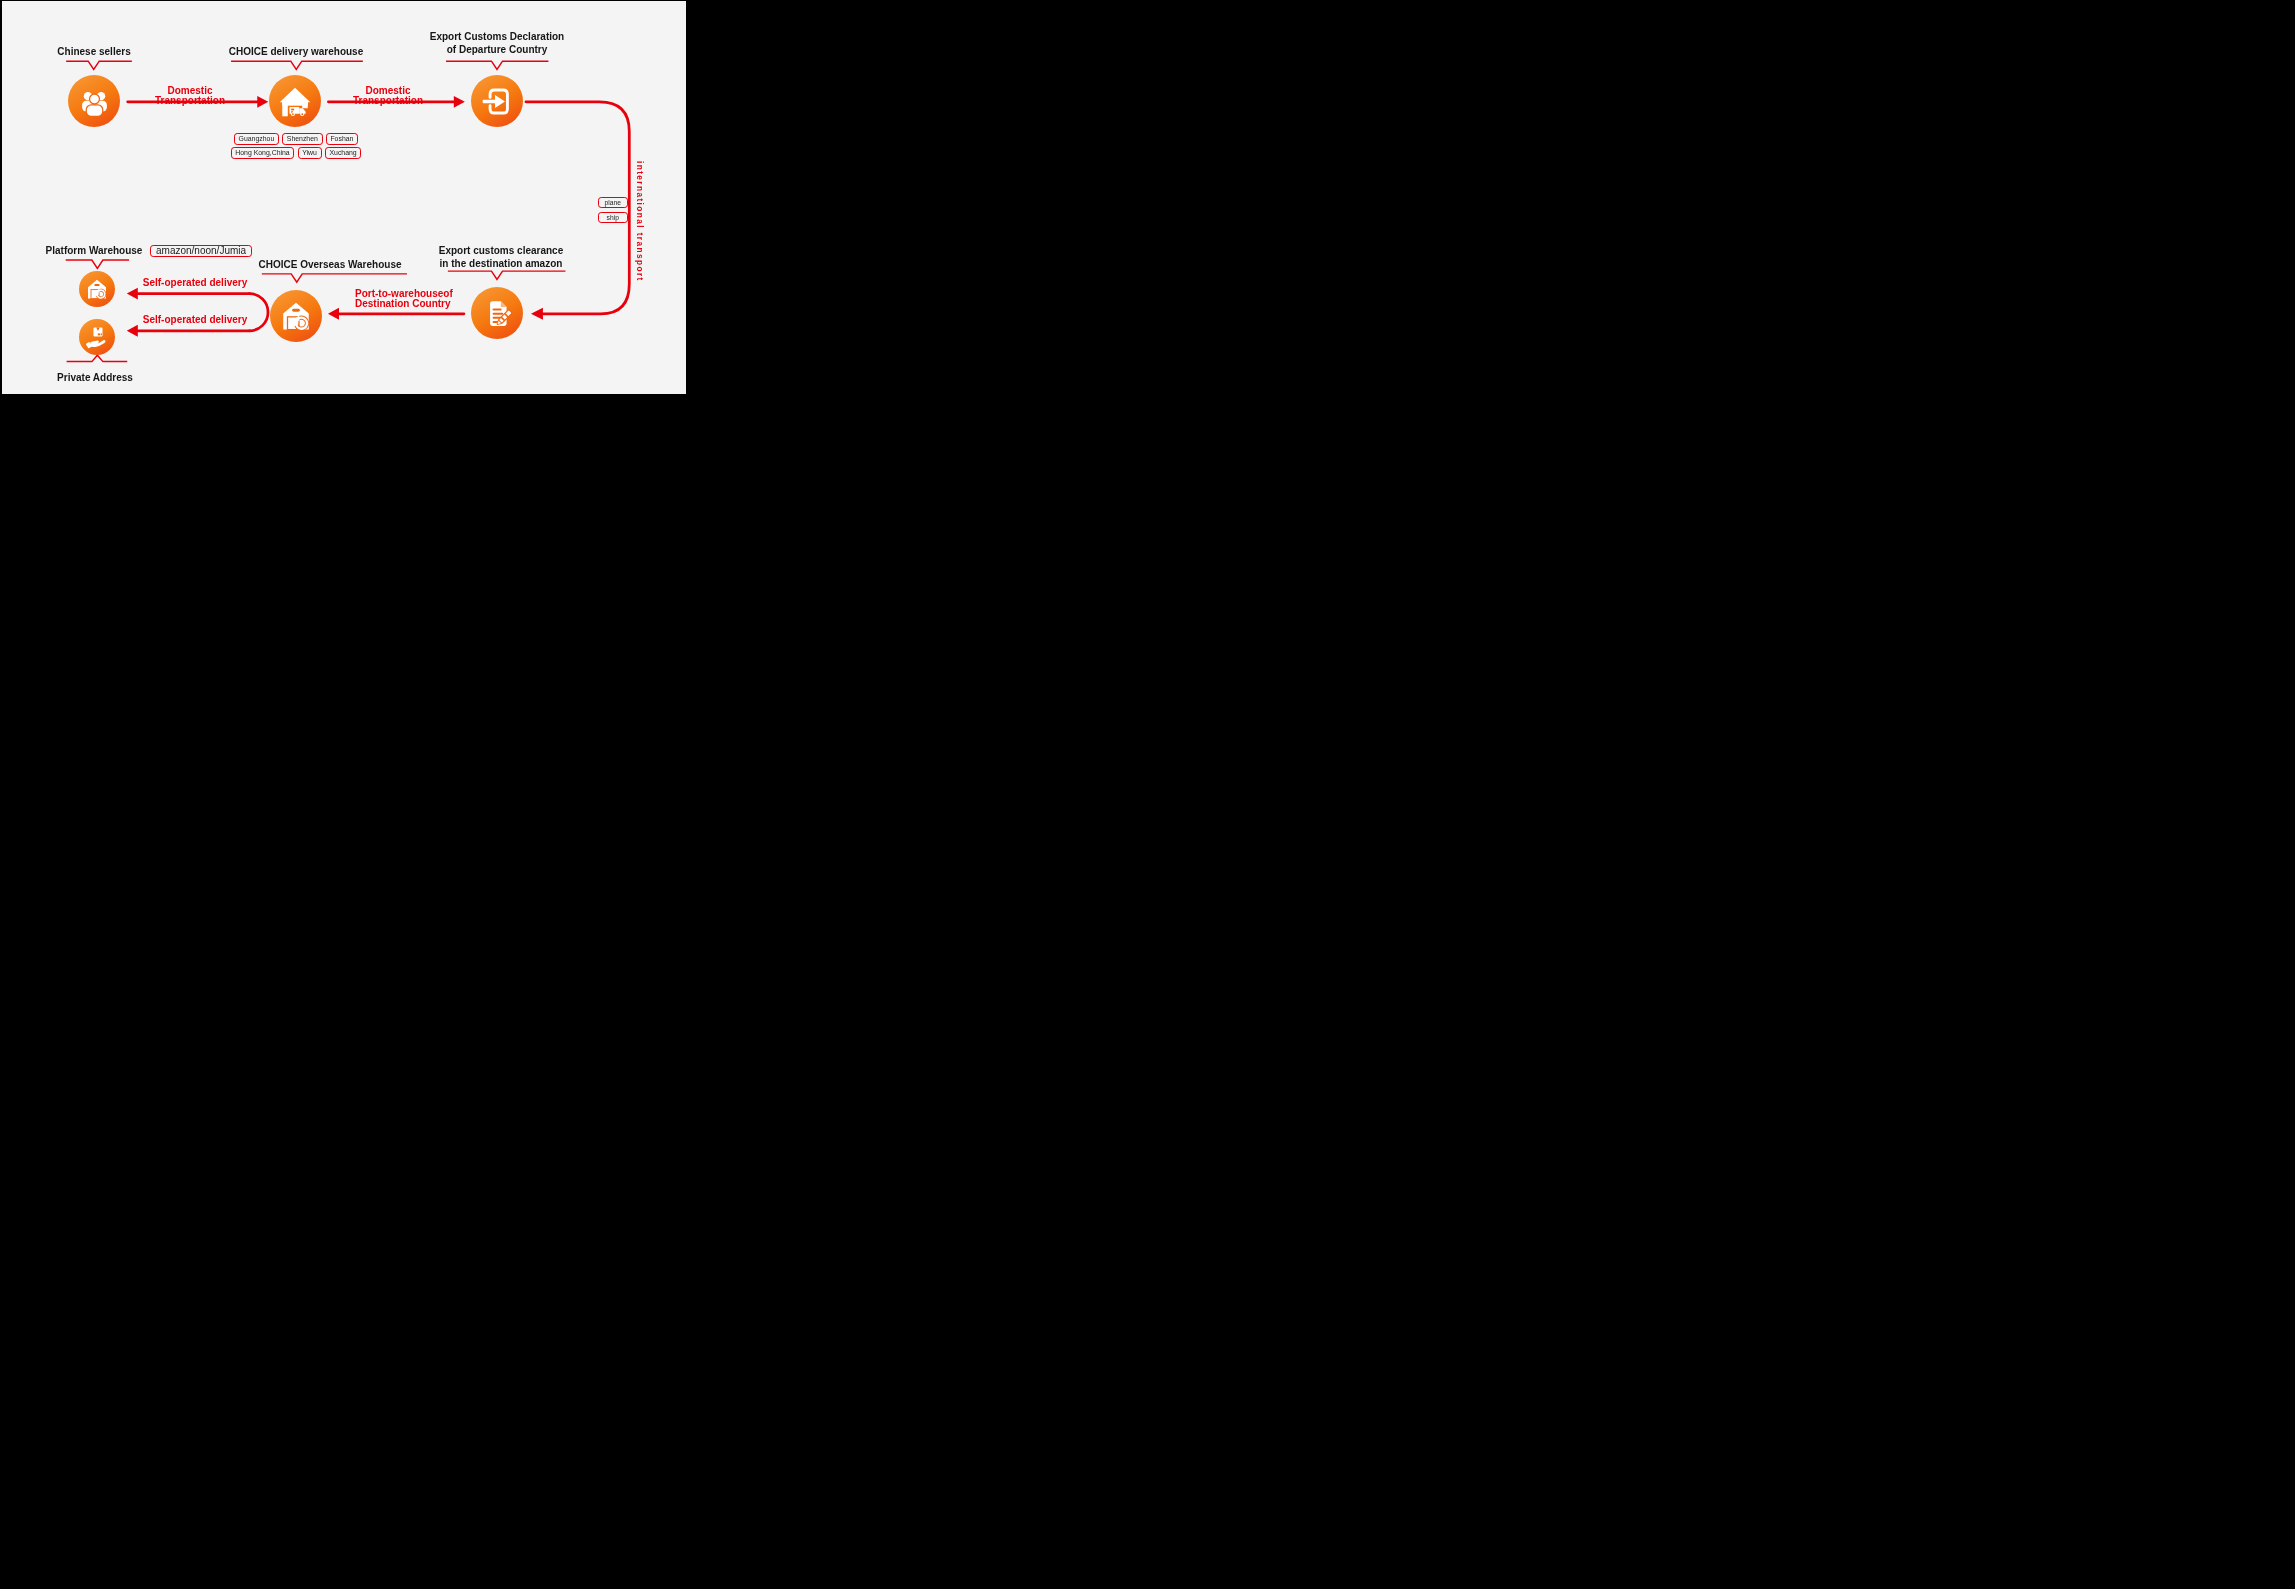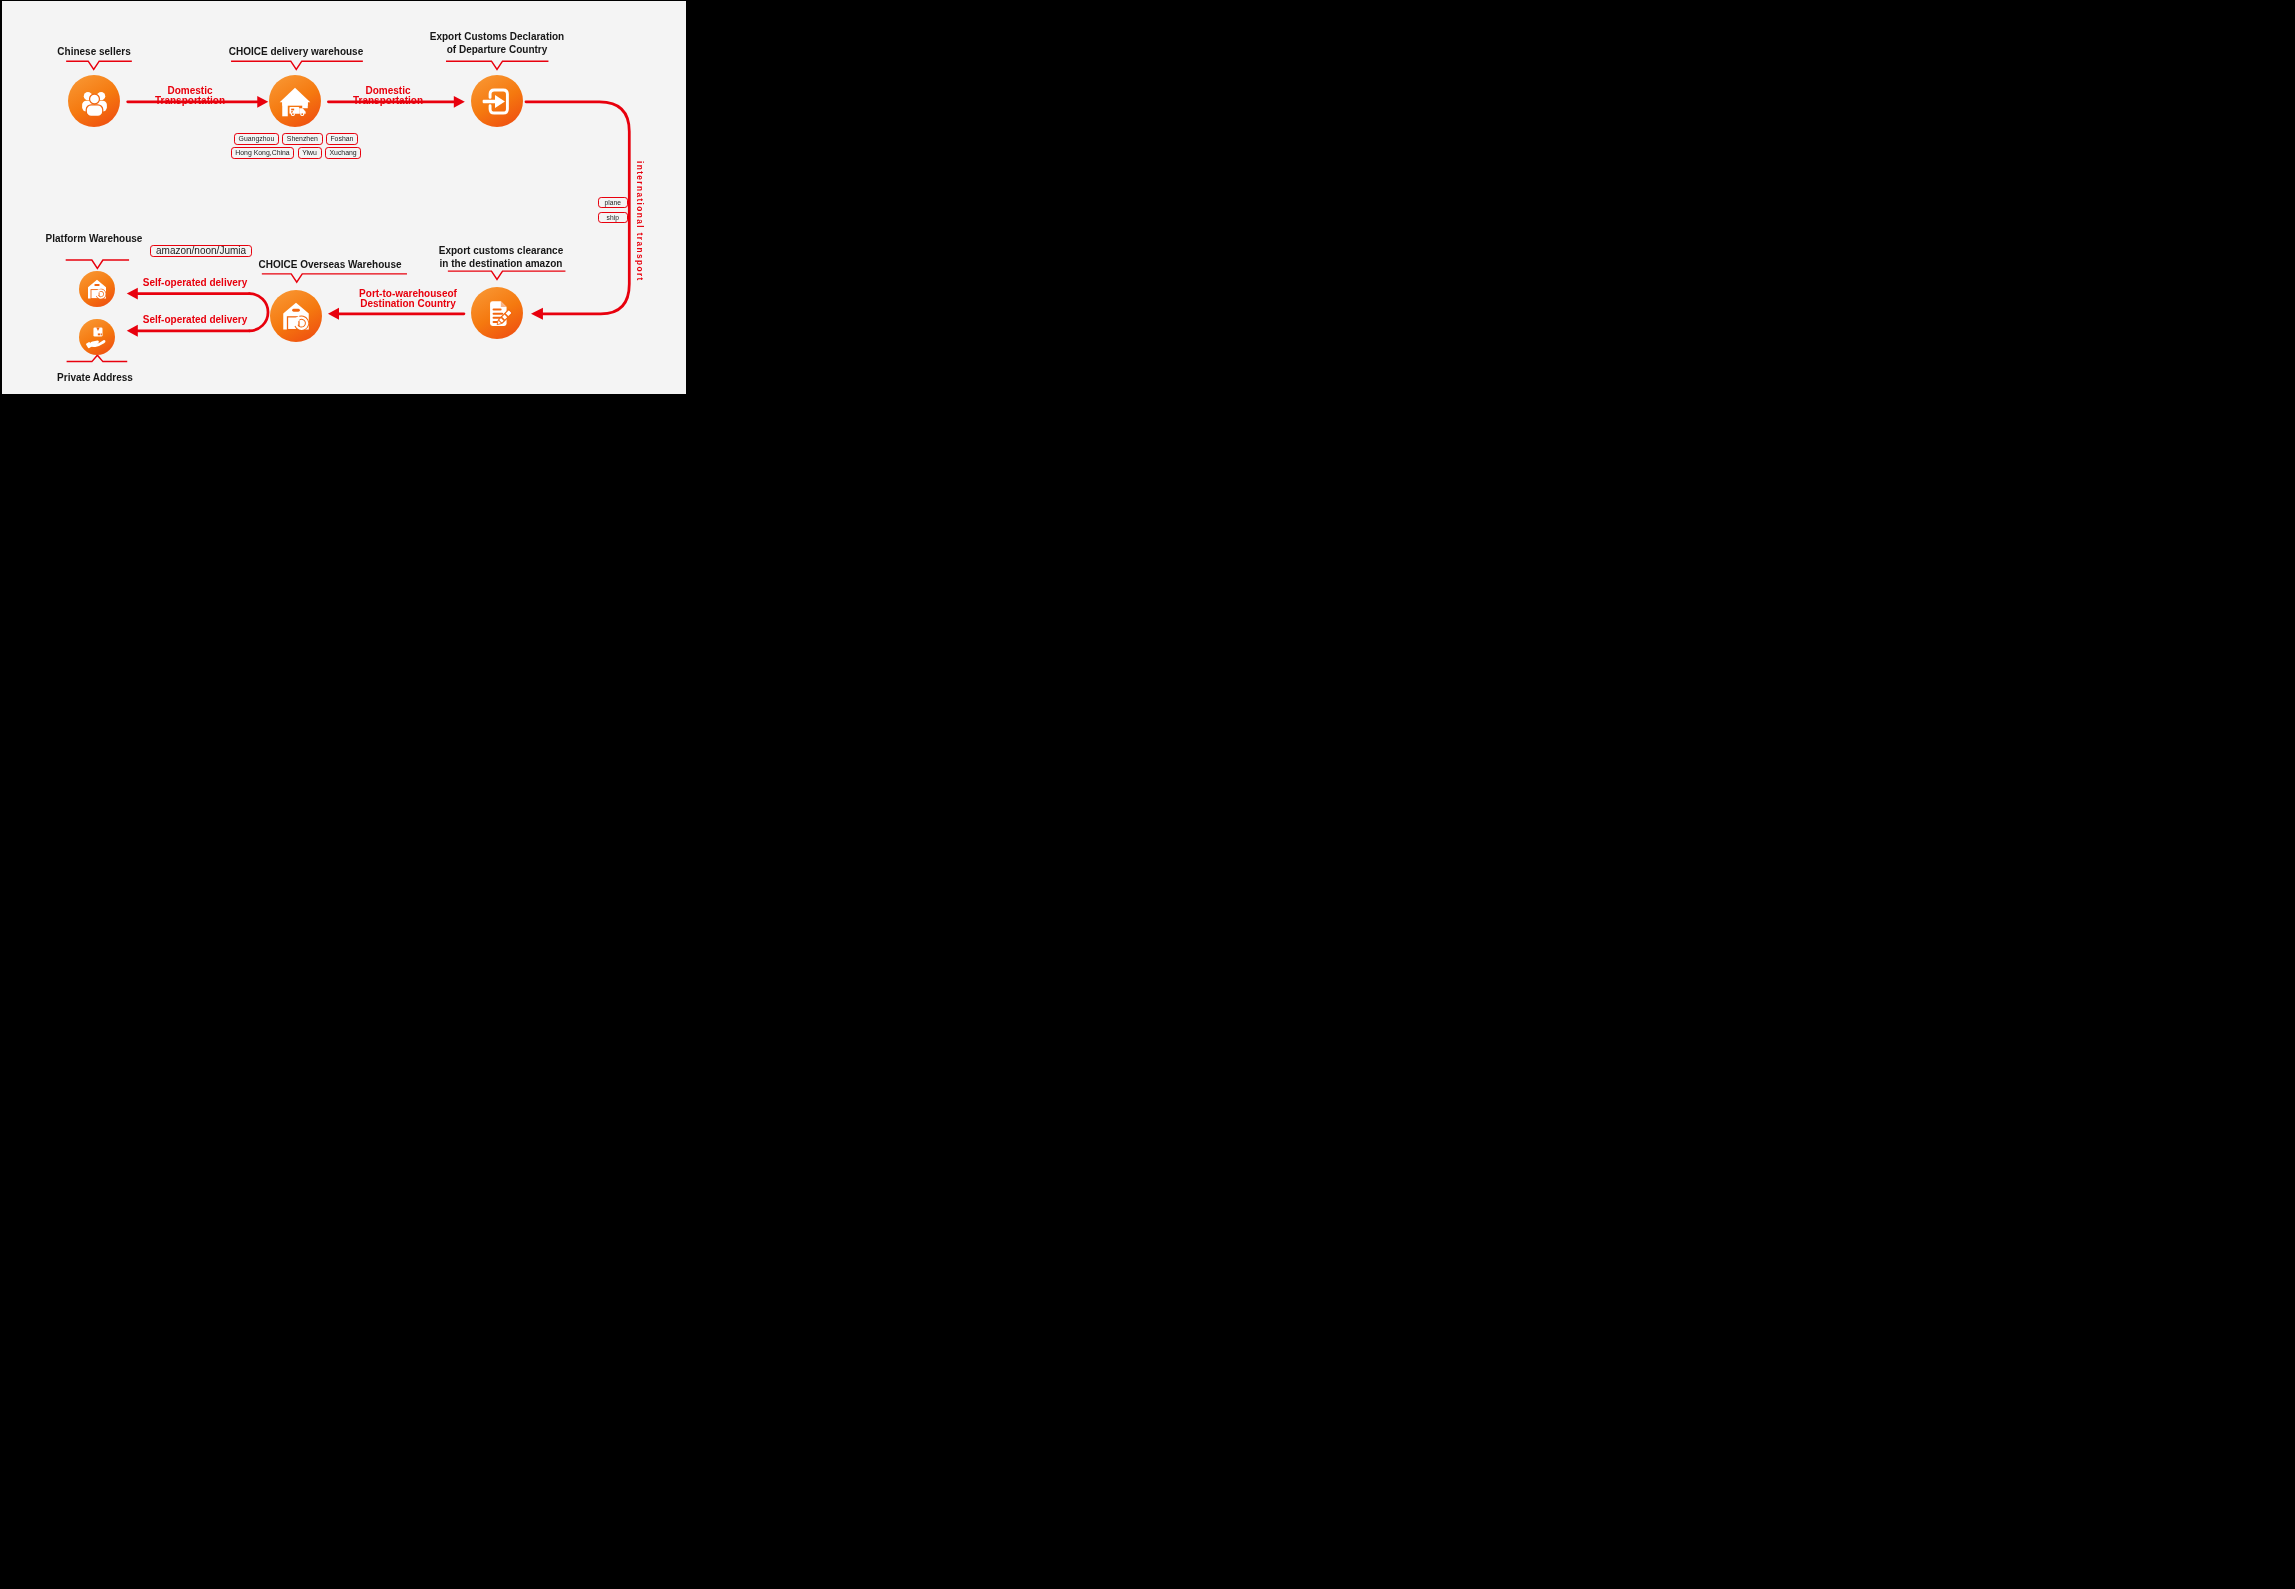--- a/index.html
+++ b/index.html
@@ -156,33 +156,33 @@
     <div>of Departure Country</div>
   </div>
 
   <div class="title abs" style="left:432px;top:244px;width:138px;">
     <div>Export customs clearance</div>
     <div>in the destination amazon</div>
   </div>
 
   <div class="title abs" style="left:254px;top:258px;width:152px;">CHOICE Overseas Warehouse</div>
 
-  <div class="title abs" style="left:25px;top:232px;width:138px;">Platform Warehouse</div>
+  <div class="title abs" style="left:25px;top:244px;width:138px;">Platform Warehouse</div>
 
   <div class="title abs" style="left:26px;top:371px;width:138px;">Private Address</div>
 
   <div class="redlabel abs" style="left:135px;top:86px;width:110px;">Domestic Transportation</div>
 
   <div class="redlabel abs" style="left:333px;top:86px;width:110px;">Domestic Transportation</div>
 
   <div class="redlabel abs" style="left:140px;top:278px;width:110px;">Self-operated delivery</div>
 
   <div class="redlabel abs" style="left:140px;top:315px;width:110px;">Self-operated delivery</div>
 
-  <div class="redlabel abs" style="left:355px;top:289px;width:106px;text-align:center;">
+  <div class="redlabel abs" style="left:355px;top:289px;width:106px;text-align:left;">
     <div>Port-to-warehouseof</div>
     <div>Destination Country</div>
   </div>
 
   <div class="vertical abs" style="left:635px;top:161px;">international transport</div>
 
   <div class="tagrow" style="left:204px;top:133px;">
     <span class="tag">Guangzhou</span>
     <span class="tag">Shenzhen</span>
     <span class="tag">Foshan</span>

